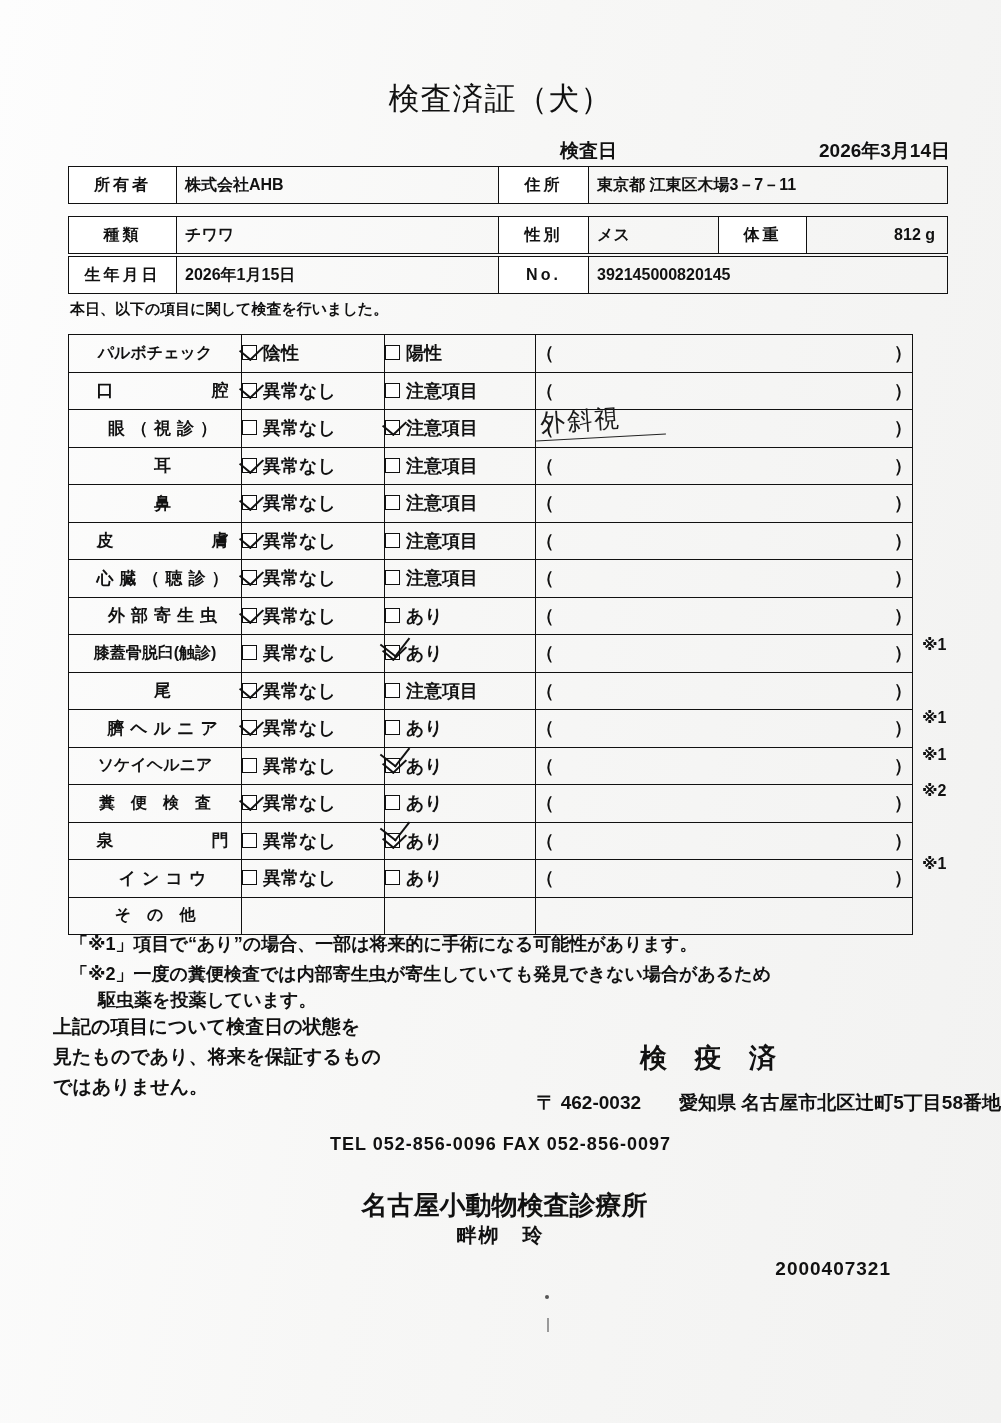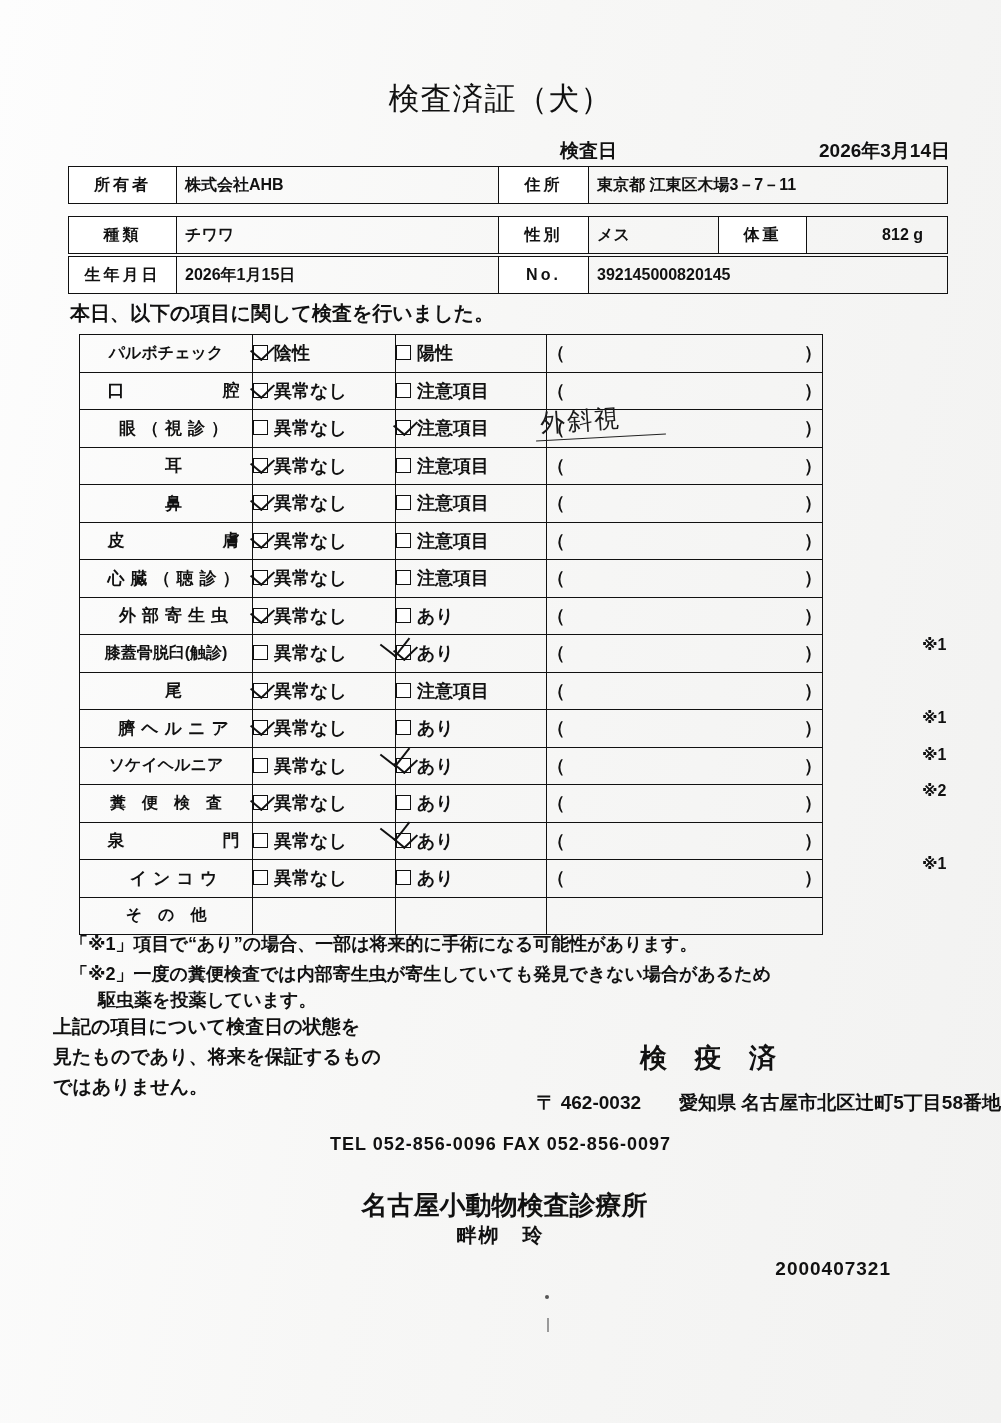--- a/index.html
+++ b/index.html
@@ -67,45 +67,44 @@
     font-weight: bold;
     white-space: nowrap;
     overflow: hidden;
   }
   .lbl {
     text-align: center;
     letter-spacing: 3px;
     background: #fff;
   }
   .val { text-align: left; }
-  .val.right { text-align: right; padding-right: 24px; }
+  .val.right { text-align: right; padding-right: 12px; }
 
   #hdr1 { top: 166px; }
   #hdr2 { top: 216px; }
   #hdr3 { top: 256px; }
 
   
   .lead {
     position: absolute;
     left: 70px;
     top: 300px;
-    font-size: 20px;
+    font-size: 15px;
     font-weight: bold;
   }
 
   
   .checks {
     position: absolute;
     left: 68px;
     top: 334px;
-    width: 744px;
+    width: 845px;
     border-collapse: collapse;
     table-layout: fixed;
     font-size: 18px;
-    margin-left: 11px;
   }
   .checks td {
     border: 1.6px solid #111;
     height: 36.5px;
     padding: 0;
     font-weight: bold;
     white-space: nowrap;
   }
   .c-name {
     width: 172px;

